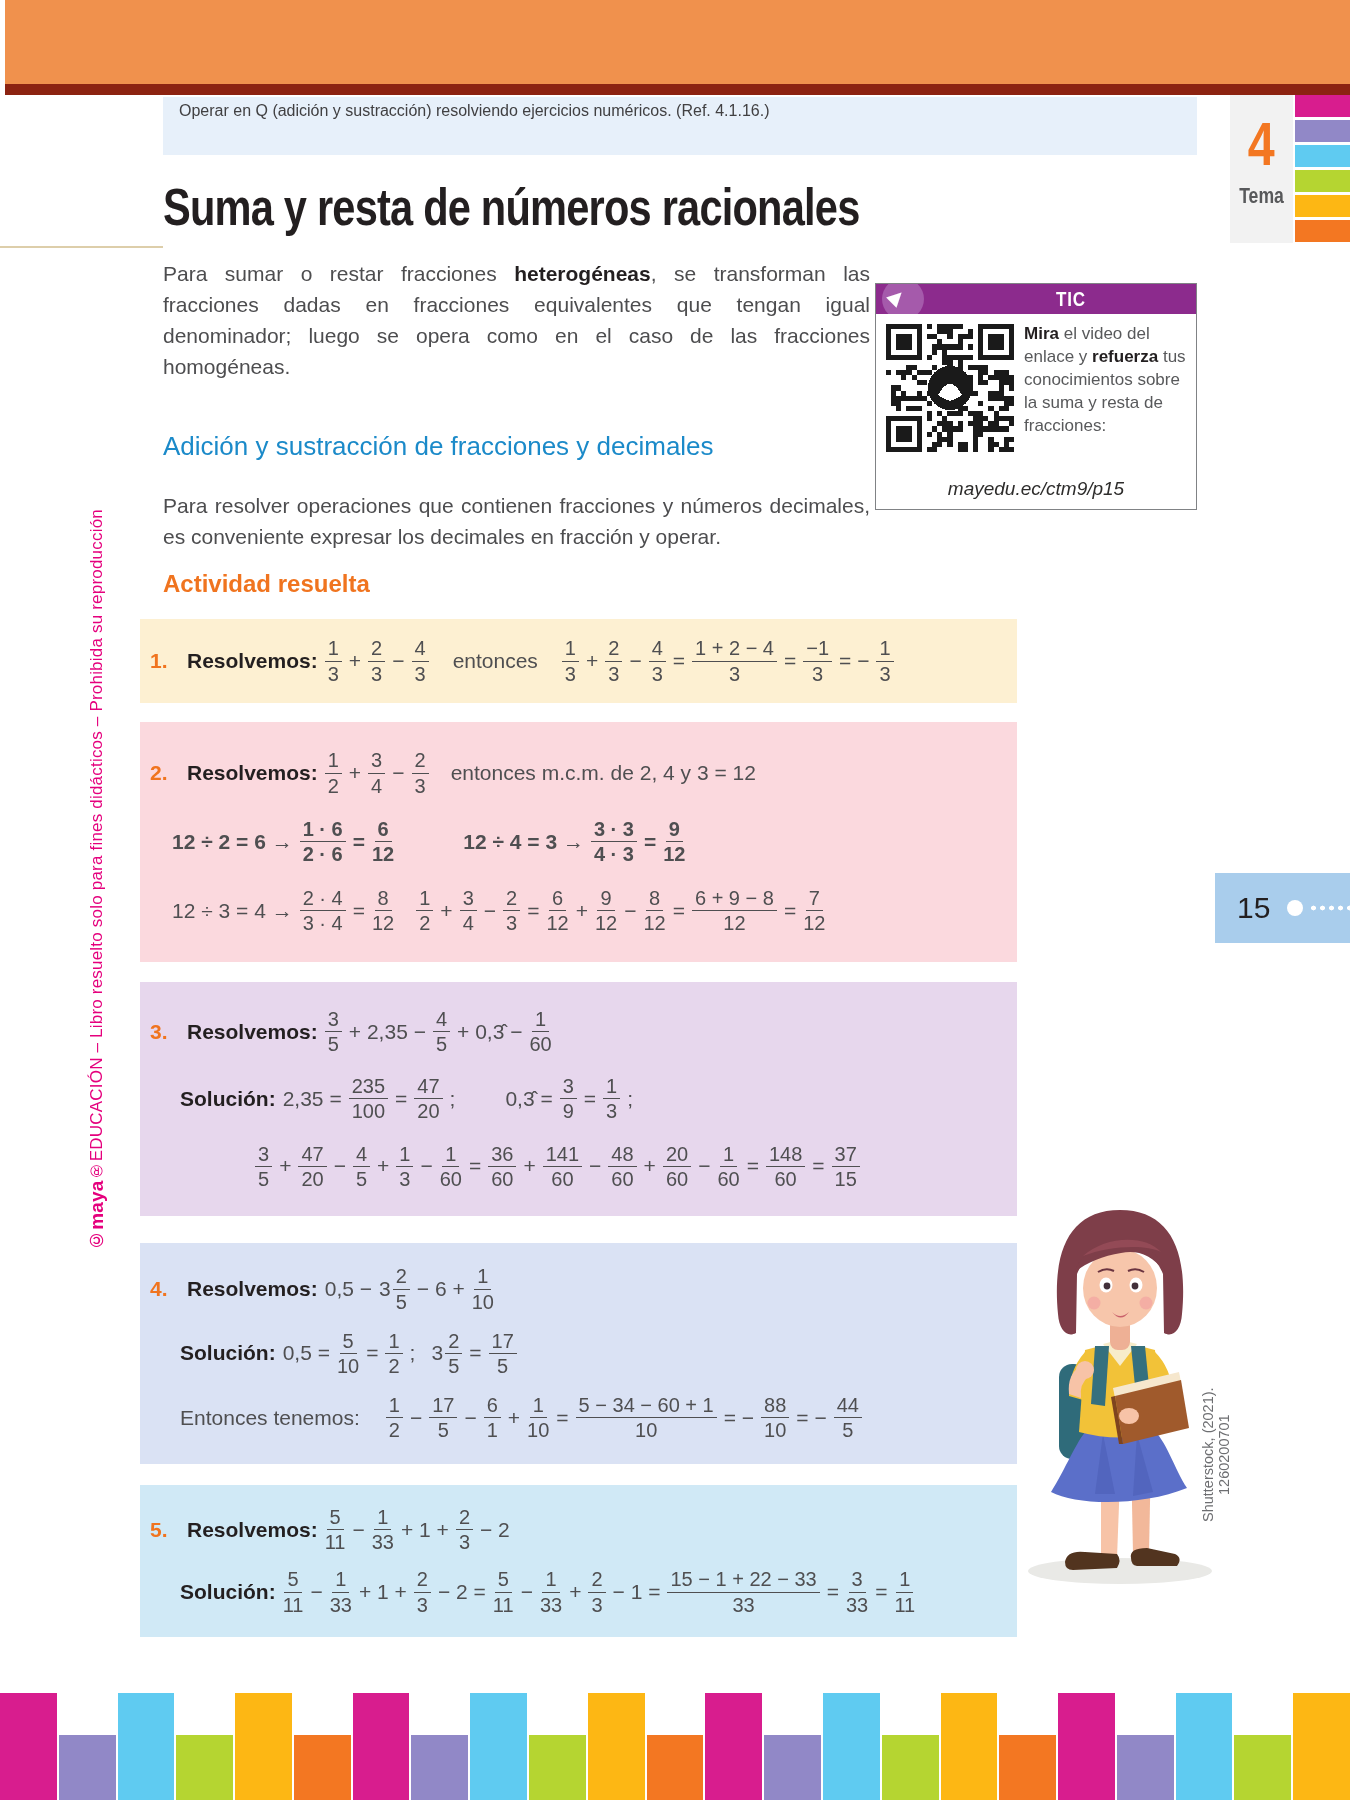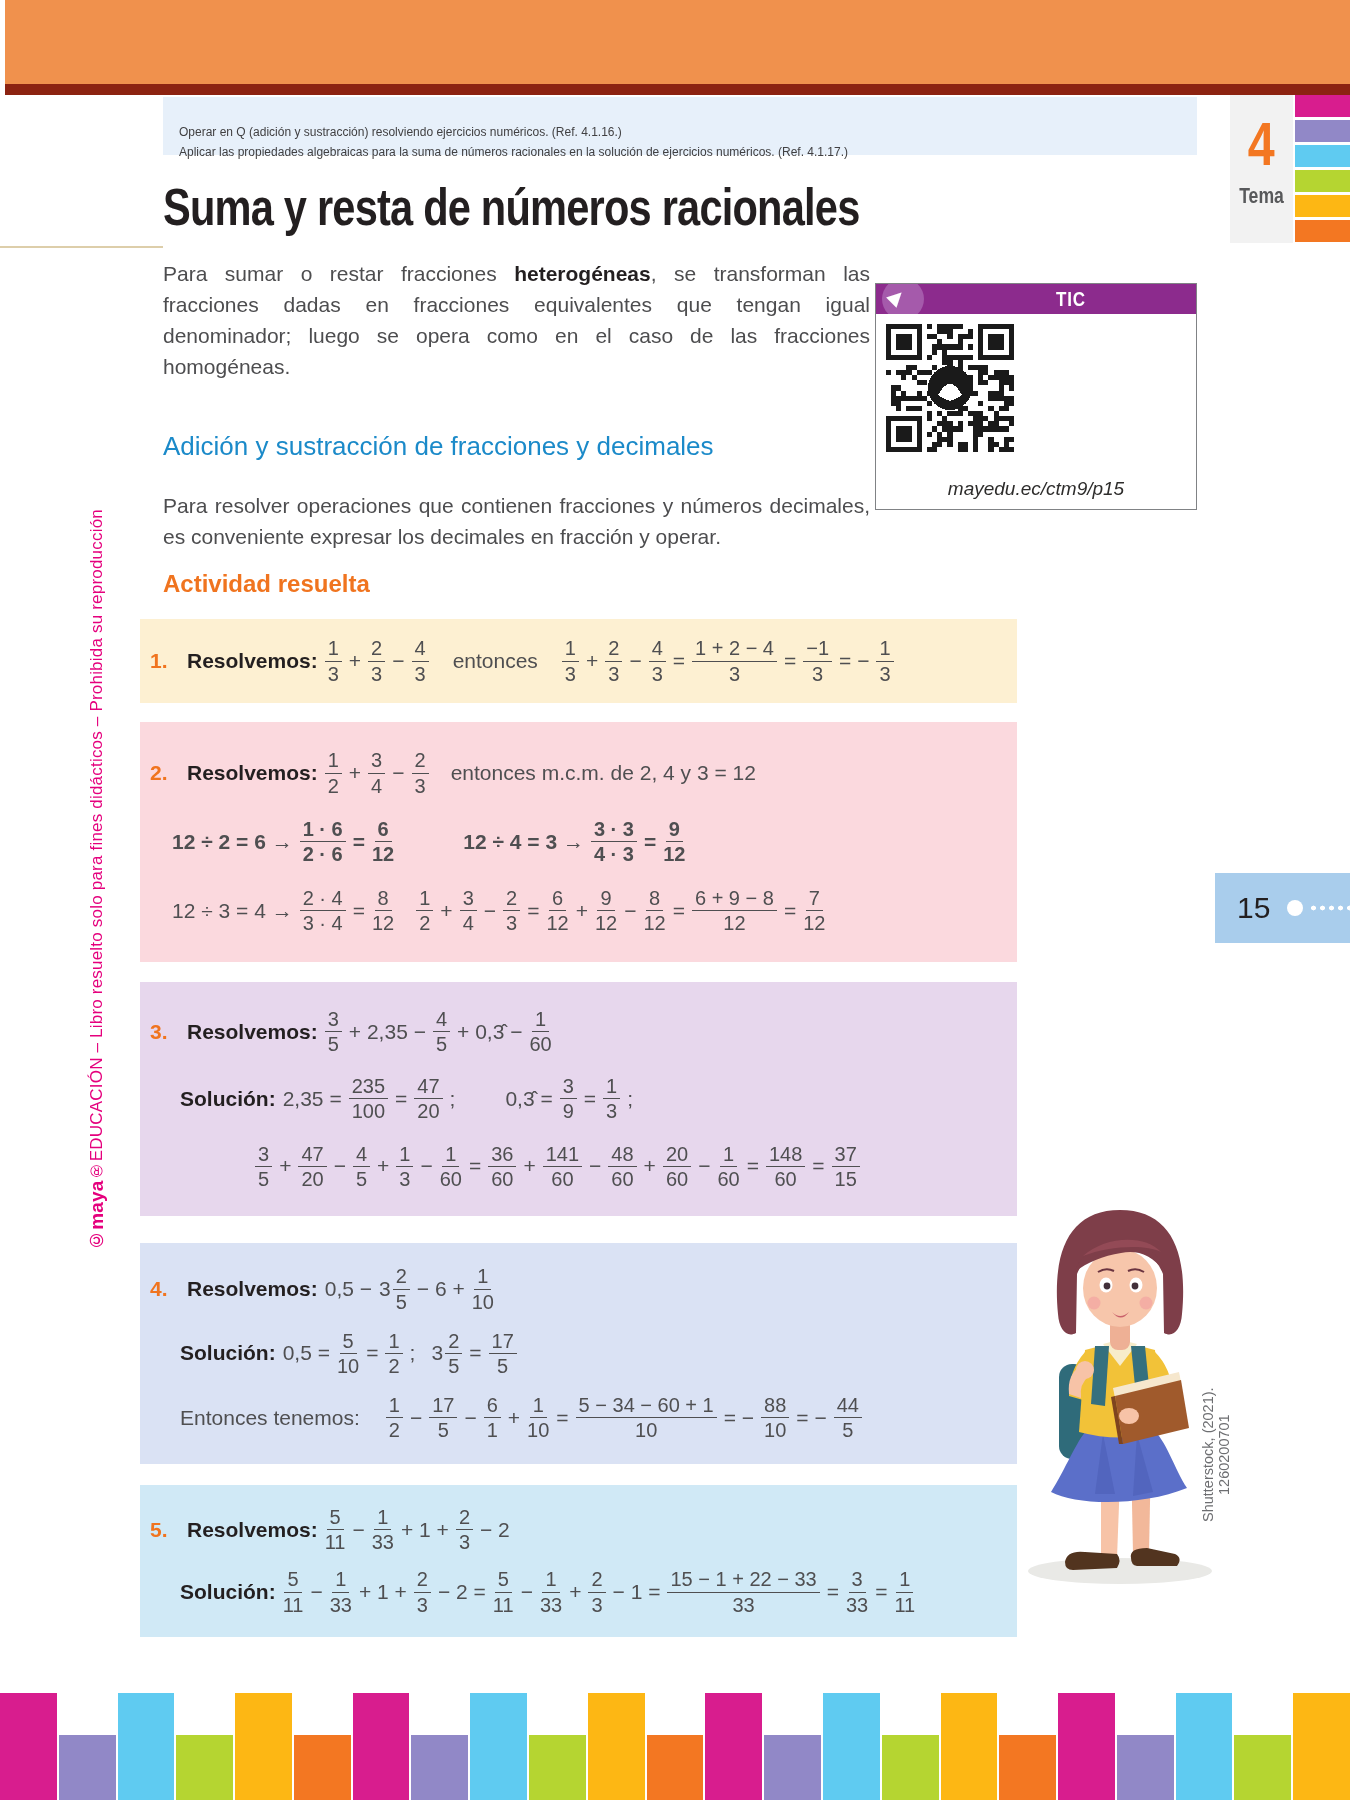--- a/index.html
+++ b/index.html
@@ -5,21 +5,21 @@
   html,body{margin:0;padding:0;background:#ffffff;}
   #page{position:relative;width:1350px;height:1800px;background:#fff;overflow:hidden;
         font-family:"Liberation Sans", sans-serif;}
 
   
   .band-orange{position:absolute;left:5px;right:0;top:0;height:84px;}
   .band-maroon{position:absolute;left:5px;right:0;top:84px;height:11px;}
 
   
   .objectives{position:absolute;left:163px;top:97px;width:1034px;height:58px;
-              padding:25px 16px;box-sizing:border-box;font-size:12px;color:#414042;}
+              padding:4px 16px;box-sizing:border-box;font-size:16px;color:#414042;}
   .objectives div{line-height:20px;}
 
   
   .tema-box{position:absolute;left:1230px;top:95px;width:63px;height:148px;background:#f2f2f2;
             text-align:center;}
   .tema-num{display:inline-block;font-size:62px;font-weight:bold;line-height:1;margin-top:18px;
             transform:scaleX(.78);transform-origin:center;}
   .tema-lbl{display:block;font-size:22px;font-weight:bold;color:#58595b;margin-top:8px;
             transform:scaleX(.8);}
   .tema-tabs{position:absolute;left:1295px;top:95px;width:55px;}
@@ -107,21 +107,20 @@
 </head>
 <body>
 
 <div id="page">
 
   <div class="band-orange" style="background: rgb(240, 145, 77);"></div>
   <div class="band-maroon" style="background: rgb(140, 35, 17);"></div>
 
   <div class="objectives" style="background: rgb(231, 240, 250);">
     <div>Operar en Q (adición y sustracción) resolviendo ejercicios numéricos. (Ref. 4.1.16.)</div>
-    <div>Aplicar las propiedades algebraicas para la suma de números racionales en la solución de ejercicios numéricos. (Ref. 4.1.17.)</div>
   </div>
 
   <div class="tema-box">
     <span class="tema-num" style="color: rgb(243, 119, 34);">4</span>
     <span class="tema-lbl">Tema</span>
   </div>
   <div class="tema-tabs" id="tema-tabs">
       <div class="tema-tab" style="background: rgb(216, 29, 142);"></div>
       <div class="tema-tab" style="background: rgb(145, 136, 199);"></div>
       <div class="tema-tab" style="background: rgb(95, 203, 241);"></div>
@@ -336,20 +335,21 @@
         <rect x="2" y="2" width="3" height="3" fill="#1a1a1a"></rect>
         <rect x="18" y="0" width="7" height="7" fill="#1a1a1a"></rect>
         <rect x="19" y="1" width="5" height="5" fill="#fff"></rect>
         <rect x="20" y="2" width="3" height="3" fill="#1a1a1a"></rect>
         <rect x="0" y="18" width="7" height="7" fill="#1a1a1a"></rect>
         <rect x="1" y="19" width="5" height="5" fill="#fff"></rect>
         <rect x="2" y="20" width="3" height="3" fill="#1a1a1a"></rect>
         <circle cx="12.5" cy="12.5" r="4.3" fill="#1a1a1a"></circle>
         <path d="M10.2,13.8 Q12.5,9.6 14.8,13.8 Q12.5,16 10.2,13.8 Z M12.3,12.6 L12.7,12.6 L12.7,15 L12.3,15 Z" fill="#fff"></path>
       </svg>
+    <div class="tic-text"><b>Mira</b><span> el video del enlace y </span><b>refuerza</b><span> tus conocimientos sobre la suma y resta de fracciones:</span></div>
     <div class="tic-link">mayedu.ec/ctm9/p15</div>
   </div>
 
   <div class="sec-heading" style="color: rgb(27, 138, 201);">Adición y sustracción de fracciones y decimales</div>
   <div class="sec-para">Para resolver operaciones que contienen fracciones y números decimales, es conveniente expresar los decimales en fracción y operar.</div>
   <div class="act-heading" style="color: rgb(240, 116, 31);">Actividad resuelta</div>
 
   <div id="exercise-boxes">
       <div class="ex-box" style="top: 619px; height: 84px; background: rgb(253, 240, 210);">
         <div class="ex-row">

